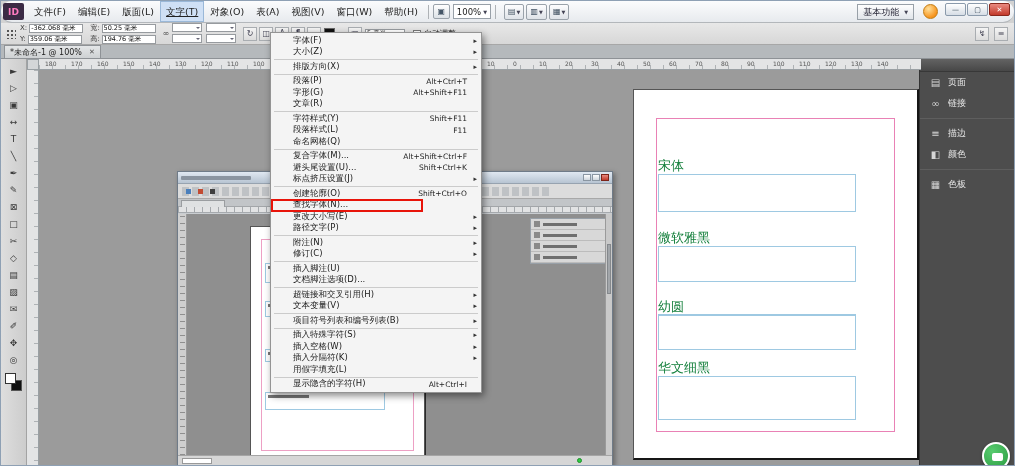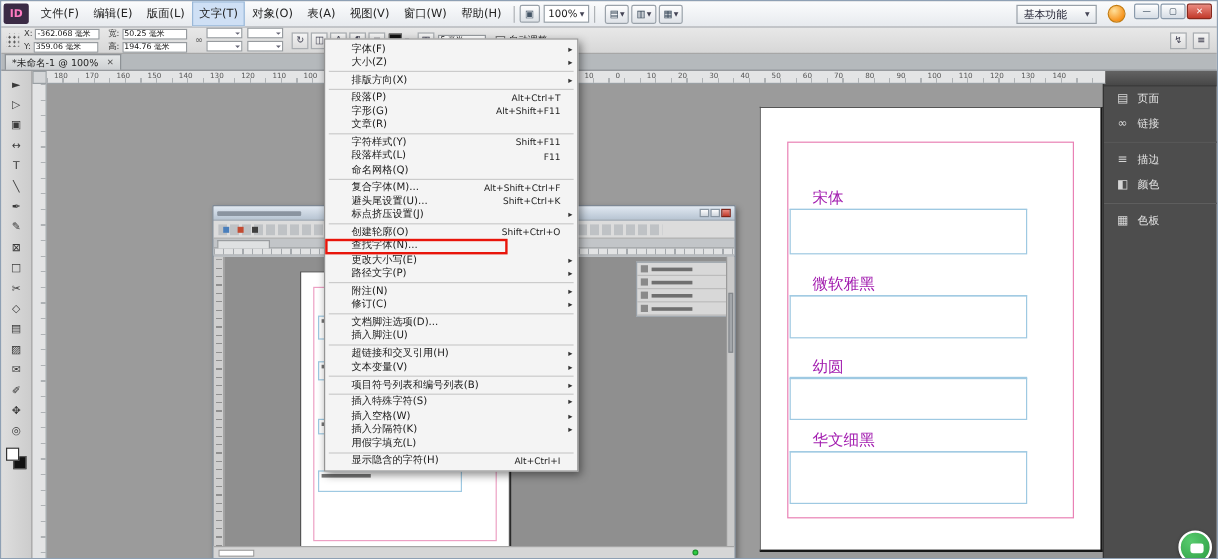--- a/index.html
+++ b/index.html
@@ -1,31 +1,31 @@
 <!DOCTYPE html>
 <html><head>
 <meta charset="utf-8">
 <style>
   *{box-sizing:border-box;margin:0;padding:0;}
   body{margin:0;background:#fff;font-family:"DejaVu Sans","Liberation Sans",sans-serif;}
   .app{position:relative;width:1015px;height:466px;background:#d2d2d2;overflow:hidden;border:1px solid #8ea0b4;}
 
   
-  .titlebar{position:absolute;left:0;top:0;right:0;height:22px;background:linear-gradient(#fbfcfd,#e7eaee);border-bottom:1px solid #b3b7bb;display:flex;align-items:center;padding-left:2px;z-index:20;}
+  .titlebar{position:absolute;left:0;top:0;right:0;height:22px;background:linear-gradient(#fbfcfd,#e7eaee);border-bottom:1px solid #b3b7bb;display:flex;align-items:center;padding-left:2px;z-index:20;border-radius:11px;}
   .logo{width:21px;height:17px;background:#3b2b45;color:#ff7bc1;font-size:9px;font-weight:bold;display:flex;align-items:center;justify-content:center;border-radius:2px;margin-right:4px;}
   .menus{display:flex;height:100%;}
   .mb-item{padding:0 6px;font-size:9.5px;color:#222;line-height:21px;white-space:nowrap;}
-  .mb-item.active{background:#cfe0f5;box-shadow:inset 0 0 0 1px #9ab8d8;}
+  .mb-item.active{background:#cfe0f5;box-shadow:inset 0 0 0 1px #9ab8d8;text-decoration:underline;}
   .tb-sep{width:1px;height:14px;background:#aeb2b6;margin:0 4px;}
   .tb-ibtn{width:17px;height:15px;border:1px solid #9aa2aa;background:linear-gradient(#fefefe,#dde2e7);font-size:8px;color:#456;display:flex;align-items:center;justify-content:center;border-radius:2px;}
   .zoombox{display:flex;align-items:center;gap:2px;background:#fff;border:1px solid #98a0a8;height:15px;font-size:8.5px;padding:0 3px;margin-left:3px;color:#222;text-align:center;}
   .dd{font-size:5px;color:#445;}
   .viewbtns{display:flex;gap:2px;margin-left:4px;}
   .tb-btn{display:flex;align-items:center;gap:1px;height:16px;border:1px solid #9aa2aa;background:linear-gradient(#fdfdfe,#dfe3e8);padding:0 3px;font-size:8px;color:#345;border-radius:2px;}
-  .workspace{position:absolute;right:100px;top:3px;height:16px;border:1px solid #98a0a8;background:linear-gradient(#fefefe,#e1e5ea);font-size:9px;display:flex;align-items:center;padding:0 5px;gap:15px;color:#223;}
+  .workspace{position:absolute;right:100px;top:3px;height:16px;border:1px solid #98a0a8;background:linear-gradient(#fefefe,#e1e5ea);font-size:9px;display:flex;align-items:center;padding:0 5px;gap:5px;color:#223;}
   .cs-circle{position:absolute;right:76px;top:3px;width:15px;height:15px;border-radius:50%;background:radial-gradient(circle at 35% 30%,#ffe09a,#f7941e 70%);border:1px solid #c27c12;}
   .winctl{position:absolute;right:4px;top:2px;display:flex;gap:1px;}
   .wbtn{width:21px;height:13px;border:1px solid #8a9aab;background:linear-gradient(#ffffff,#d6dde5);font-size:7px;display:flex;align-items:center;justify-content:center;color:#345;border-radius:2px;}
   .wbtn.close{background:linear-gradient(#ea8a80,#c23a2b);color:#fff;border-color:#88281d;}
 
   
   .controlbar{position:absolute;left:0;top:22px;right:0;height:22px;background:linear-gradient(#e8e8e8,#d7d7d7);border-bottom:1px solid #a7a7a7;display:flex;align-items:center;font-size:7.5px;color:#222;z-index:15;}
   .proxy{width:11px;height:11px;margin:0 4px;background-image:radial-gradient(#555 0.8px,transparent 1px);background-size:4px 4px;background-position:1px 1px;}
   .cp-fields{display:grid;grid-auto-flow:column;grid-template-rows:repeat(2,10px);row-gap:1px;column-gap:7px;margin-right:5px;}
   .cpf{display:flex;align-items:center;gap:2px;}
@@ -58,21 +58,21 @@
   .fs{position:relative;width:20px;height:22px;margin-top:3px;}
   .fs .back{position:absolute;left:7px;top:8px;width:11px;height:11px;background:#111;border:1px solid #555;}
   .fs .front{position:absolute;left:1px;top:1px;width:11px;height:11px;background:#fff;border:1px solid #333;}
 
   
   .docarea{position:absolute;left:38px;top:69px;width:882px;bottom:0;background:#9b9b9b;overflow:hidden;z-index:1;}
 
   
   .page{position:absolute;left:594px;top:19px;width:286px;height:371px;background:#fff;border:1px solid #555;border-right:2px solid #161616;border-bottom:2px solid #161616;z-index:3;}
   .marginguide{position:absolute;left:22px;top:28px;right:22px;bottom:26px;border:1px solid #e981b5;}
-  .flabel{position:absolute;left:24px;width:198px;font-size:13px;color:#a21caf;height:17px;line-height:15px;border-bottom:1px solid #9ec9e2;padding-left:19px;}
+  .flabel{position:absolute;left:24px;width:198px;font-size:13px;color:#15803d;height:17px;line-height:15px;border-bottom:1px solid #9ec9e2;}
   .fbox{position:absolute;left:24px;width:198px;border:1px solid #9ec9e2;}
 
   
   .fwin{position:absolute;left:138px;top:101px;width:436px;height:295px;background:#c9cdd1;border:1px solid #6f7b88;box-shadow:2px 2px 5px rgba(0,0,0,.35);z-index:5;}
   .fwin-title{height:12px;background:linear-gradient(#e0e8f1,#b7c4d2);display:flex;align-items:center;padding:0 3px;gap:2px;border-bottom:1px solid #97a3b0;}
   .ft-text{width:70px;height:4px;background:#8a94a0;border-radius:1px;}
   .ft-btns{margin-left:auto;display:flex;gap:1px;}
   .ftb{width:8px;height:7px;background:linear-gradient(#fdfdfd,#cfd6dd);border:1px solid #8a96a2;}
   .ftb.close{background:linear-gradient(#e98a80,#c03a2b);border-color:#7d2419;}
   .fwin-ctrl{height:15px;background:#dcdcdc;border-bottom:1px solid #a8a8a8;position:relative;}
@@ -465,24 +465,24 @@
       <div class="mi">
         <span class="milabel">附注(N)</span>
         <span class="marrow">▸</span>
       </div>
       <div class="mi">
         <span class="milabel">修订(C)</span>
         <span class="marrow">▸</span>
       </div>
       <div class="msep"></div>
       <div class="mi">
+        <span class="milabel">插入脚注(U)</span>
+      </div>
+      <div class="mi">
         <span class="milabel">文档脚注选项(D)...</span>
-      </div>
-      <div class="mi">
-        <span class="milabel">插入脚注(U)</span>
       </div>
       <div class="msep"></div>
       <div class="mi">
         <span class="milabel">超链接和交叉引用(H)</span>
         <span class="marrow">▸</span>
       </div>
       <div class="mi">
         <span class="milabel">文本变量(V)</span>
         <span class="marrow">▸</span>
       </div>

